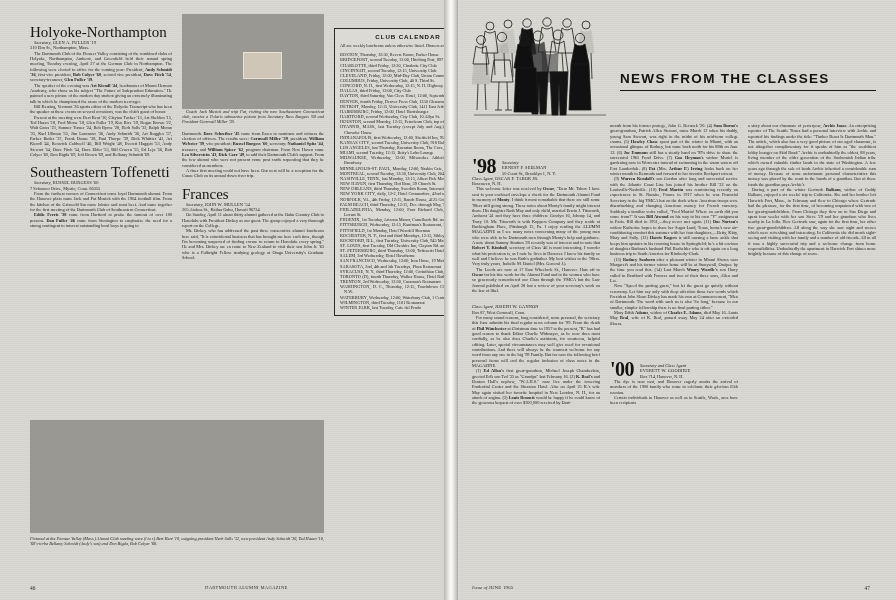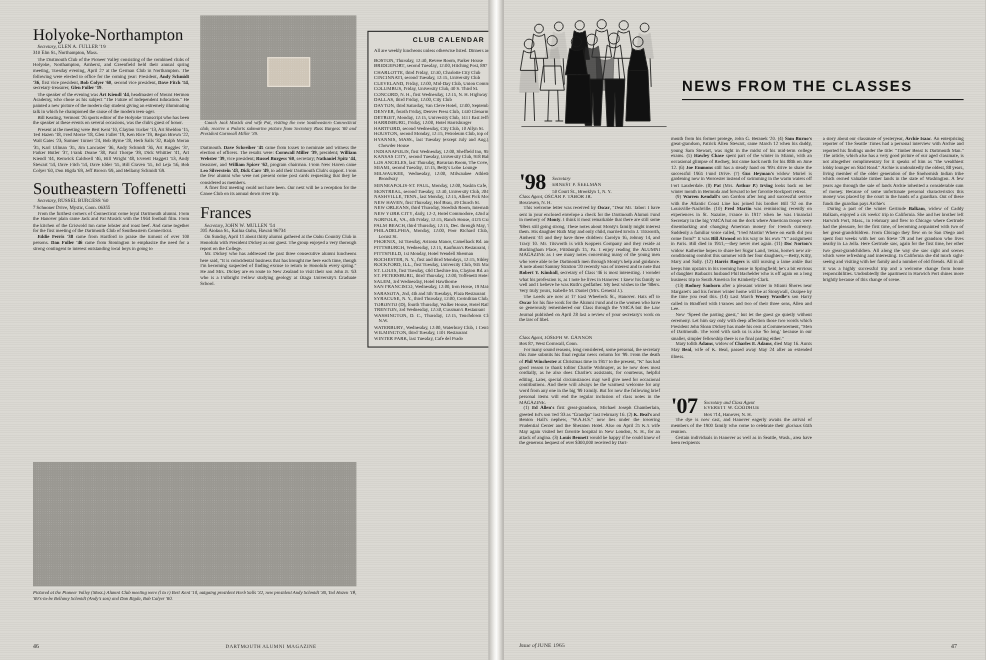--- a/index.html
+++ b/index.html
@@ -338,21 +338,21 @@
 
         <div class="rp-c col">
           <p class="noind">mouth from his former protege, John G. Beranek '20. (4) <b>Sam Burno's</b> great-grandson, Patrick Allen Stewart, came March 12 when his daddy, young Sam Stewart, was right in the midst of his mid-term college exams. (5) <b>Hawley Chase</b> spent part of the winter in Miami, with an occasional glimpse of Rodney, but came back north for his 88th on June 12. (6) <b>Joe Emmons</b> still has a steady hand on '99's drive to share the successful 1965 Fund Drive. (7) <b>Gus Heyman's</b> widow Muriel is gardening now in Worcester instead of swimming in the warm waters off Fort Lauderdale. (8) <b>Pat</b> (Mrs. <b>Arthur P.</b>) <b>Irving</b> looks back on her winter month in Bermuda and forward to her favorite Rockport retreat.</p>
           <p>(9) <b>Warren Kendall's</b> son Gordon after long and successful service with the Atlantic Coast Line has joined his brother Bill '32 on the Louisville-Nashville. (10) <b>Fred Martin</b> was reminiscing recently on experiences in St. Nazaire, France in 1917 when he was Financial Secretary in the big YMCA hut on the dock where American troops were disembarking and changing American money for French currency. Suddenly a familiar voice called, "Fred Martin! Where on earth did you come from?" It was <b>Bill Atwood</b> on his way to his own "Y" assignment in Paris. Bill died in 1951,—they never met again. (11) <b>Doc Norton's</b> widow Katherine hopes to share her Sugar Land, Texas, home's new air-conditioning comfort this summer with her four daughters,—Betty, Kitty, Mary and Sally. (12) <b>Harris Rogers</b> is still nursing a lame ankle that keeps him upstairs in his rooming house in Springfield; he's a bit envious of daughter Barbara's husband Phil Bachelder who is off again on a long business trip to South America for Kimberly-Clark.</p>
           <p>(13) <b>Rodney Sanborn</b> after a pleasant winter in Miami Shores near Margaret's and his former winter home will be at Stonywall, Ossipee by the time you read this. (14) Last March <b>Woory Wardle's</b> son Harry called in Bradford with Frances and two of their three sons, Allen and Lee.</p>
           <p>Now "Speed the parting guest," but let the guest go quietly without ceremony. Let him say only with deep affection those two words which President John Sloan Dickey has made his own at Commencement, "Men of Dartmouth. The word with such us is also 'So long,' because in our smaller, simpler fellowship there is no final parting either."</p>
           <p>Mary Edith <b>Adams</b>, widow of <b>Charles E. Adams</b>, died May 16. Aunts May <b>Beal</b>, wife of K. Beal, passed away May 24 after an extended illness.</p>
 
           <div class="cls-block" style="margin-top:10px">
             <div class="cls-head">
-              <div class="cls-num">'07</div>
+              <div class="cls-num">'00</div>
               <div class="cls-meta">
                 <span class="role">Secretary and Class Agent</span><br>
                 <span class="sc">EVERETT W. GOODHUE</span><br>
                 <span>Box 714, Hanover, N. H.</span>
               </div>
             </div>
             <p>The dye is now cast, and Hanover eagerly awaits the arrival of members of the 1900 family who come to celebrate their <i>glorious</i> 65th reunion.</p>
             <p>Certain individuals in Hanover as well as in Seattle, Wash., area have been recipients</p>
           </div>
         </div>

